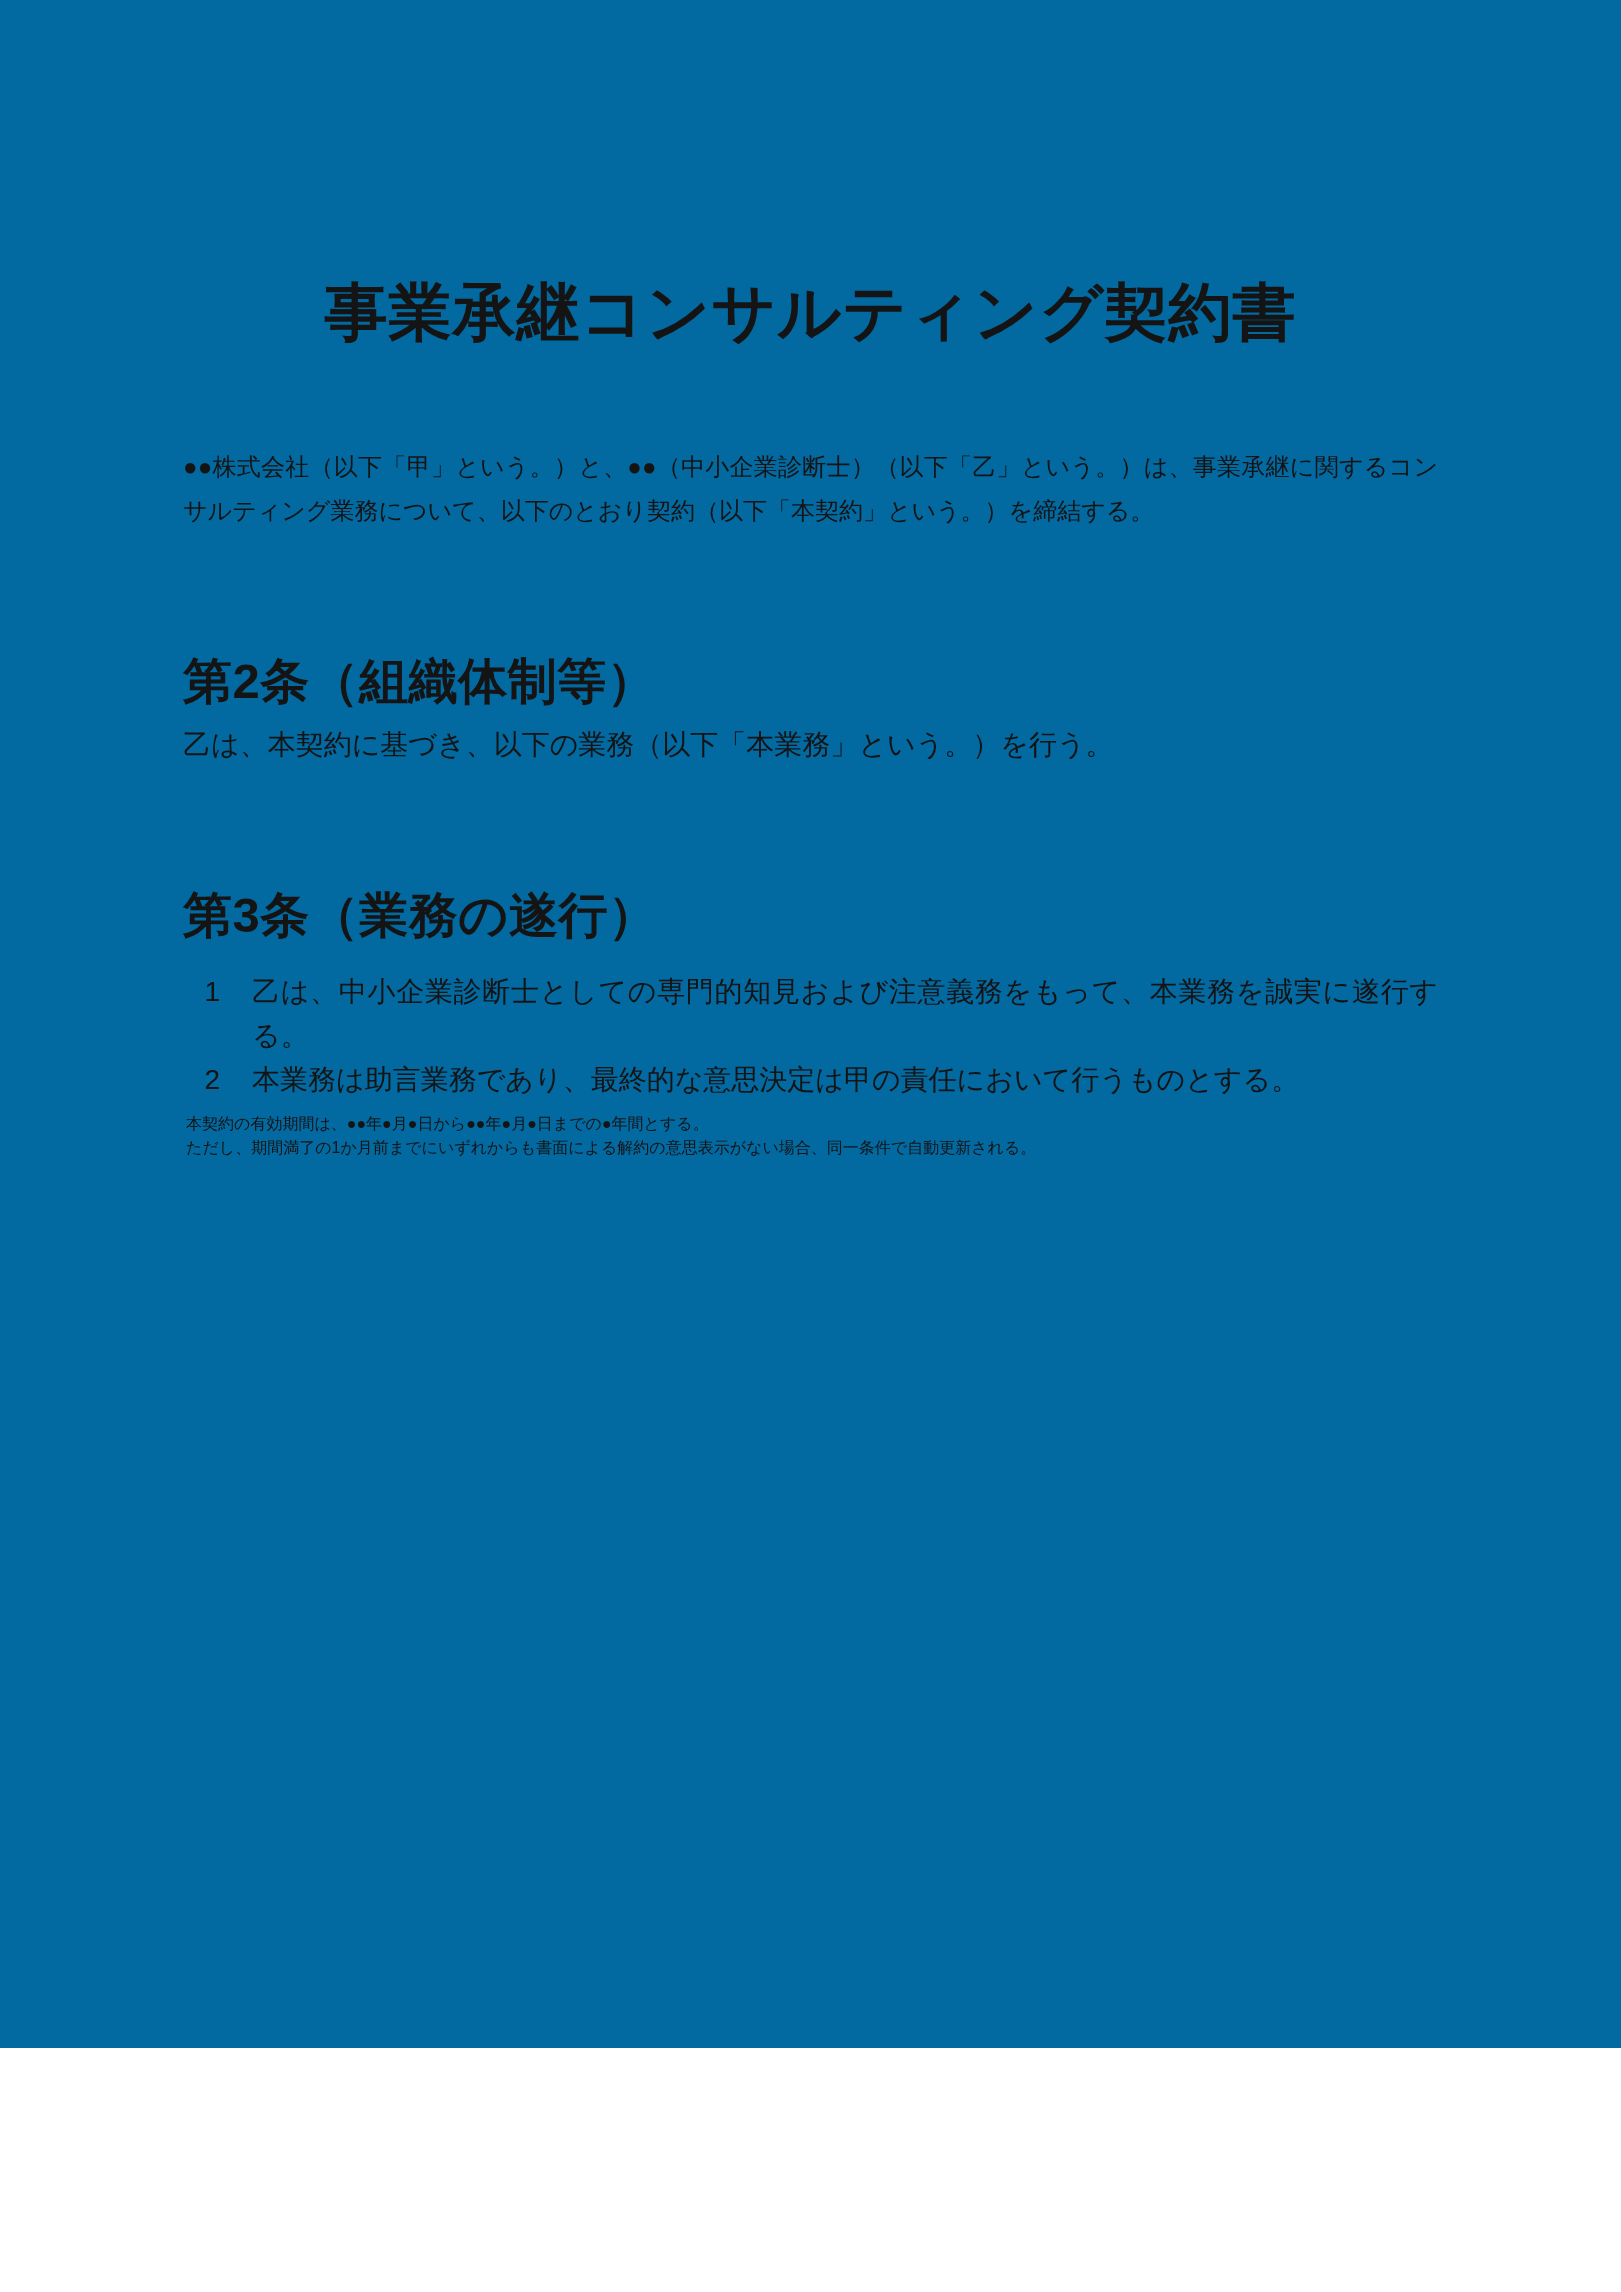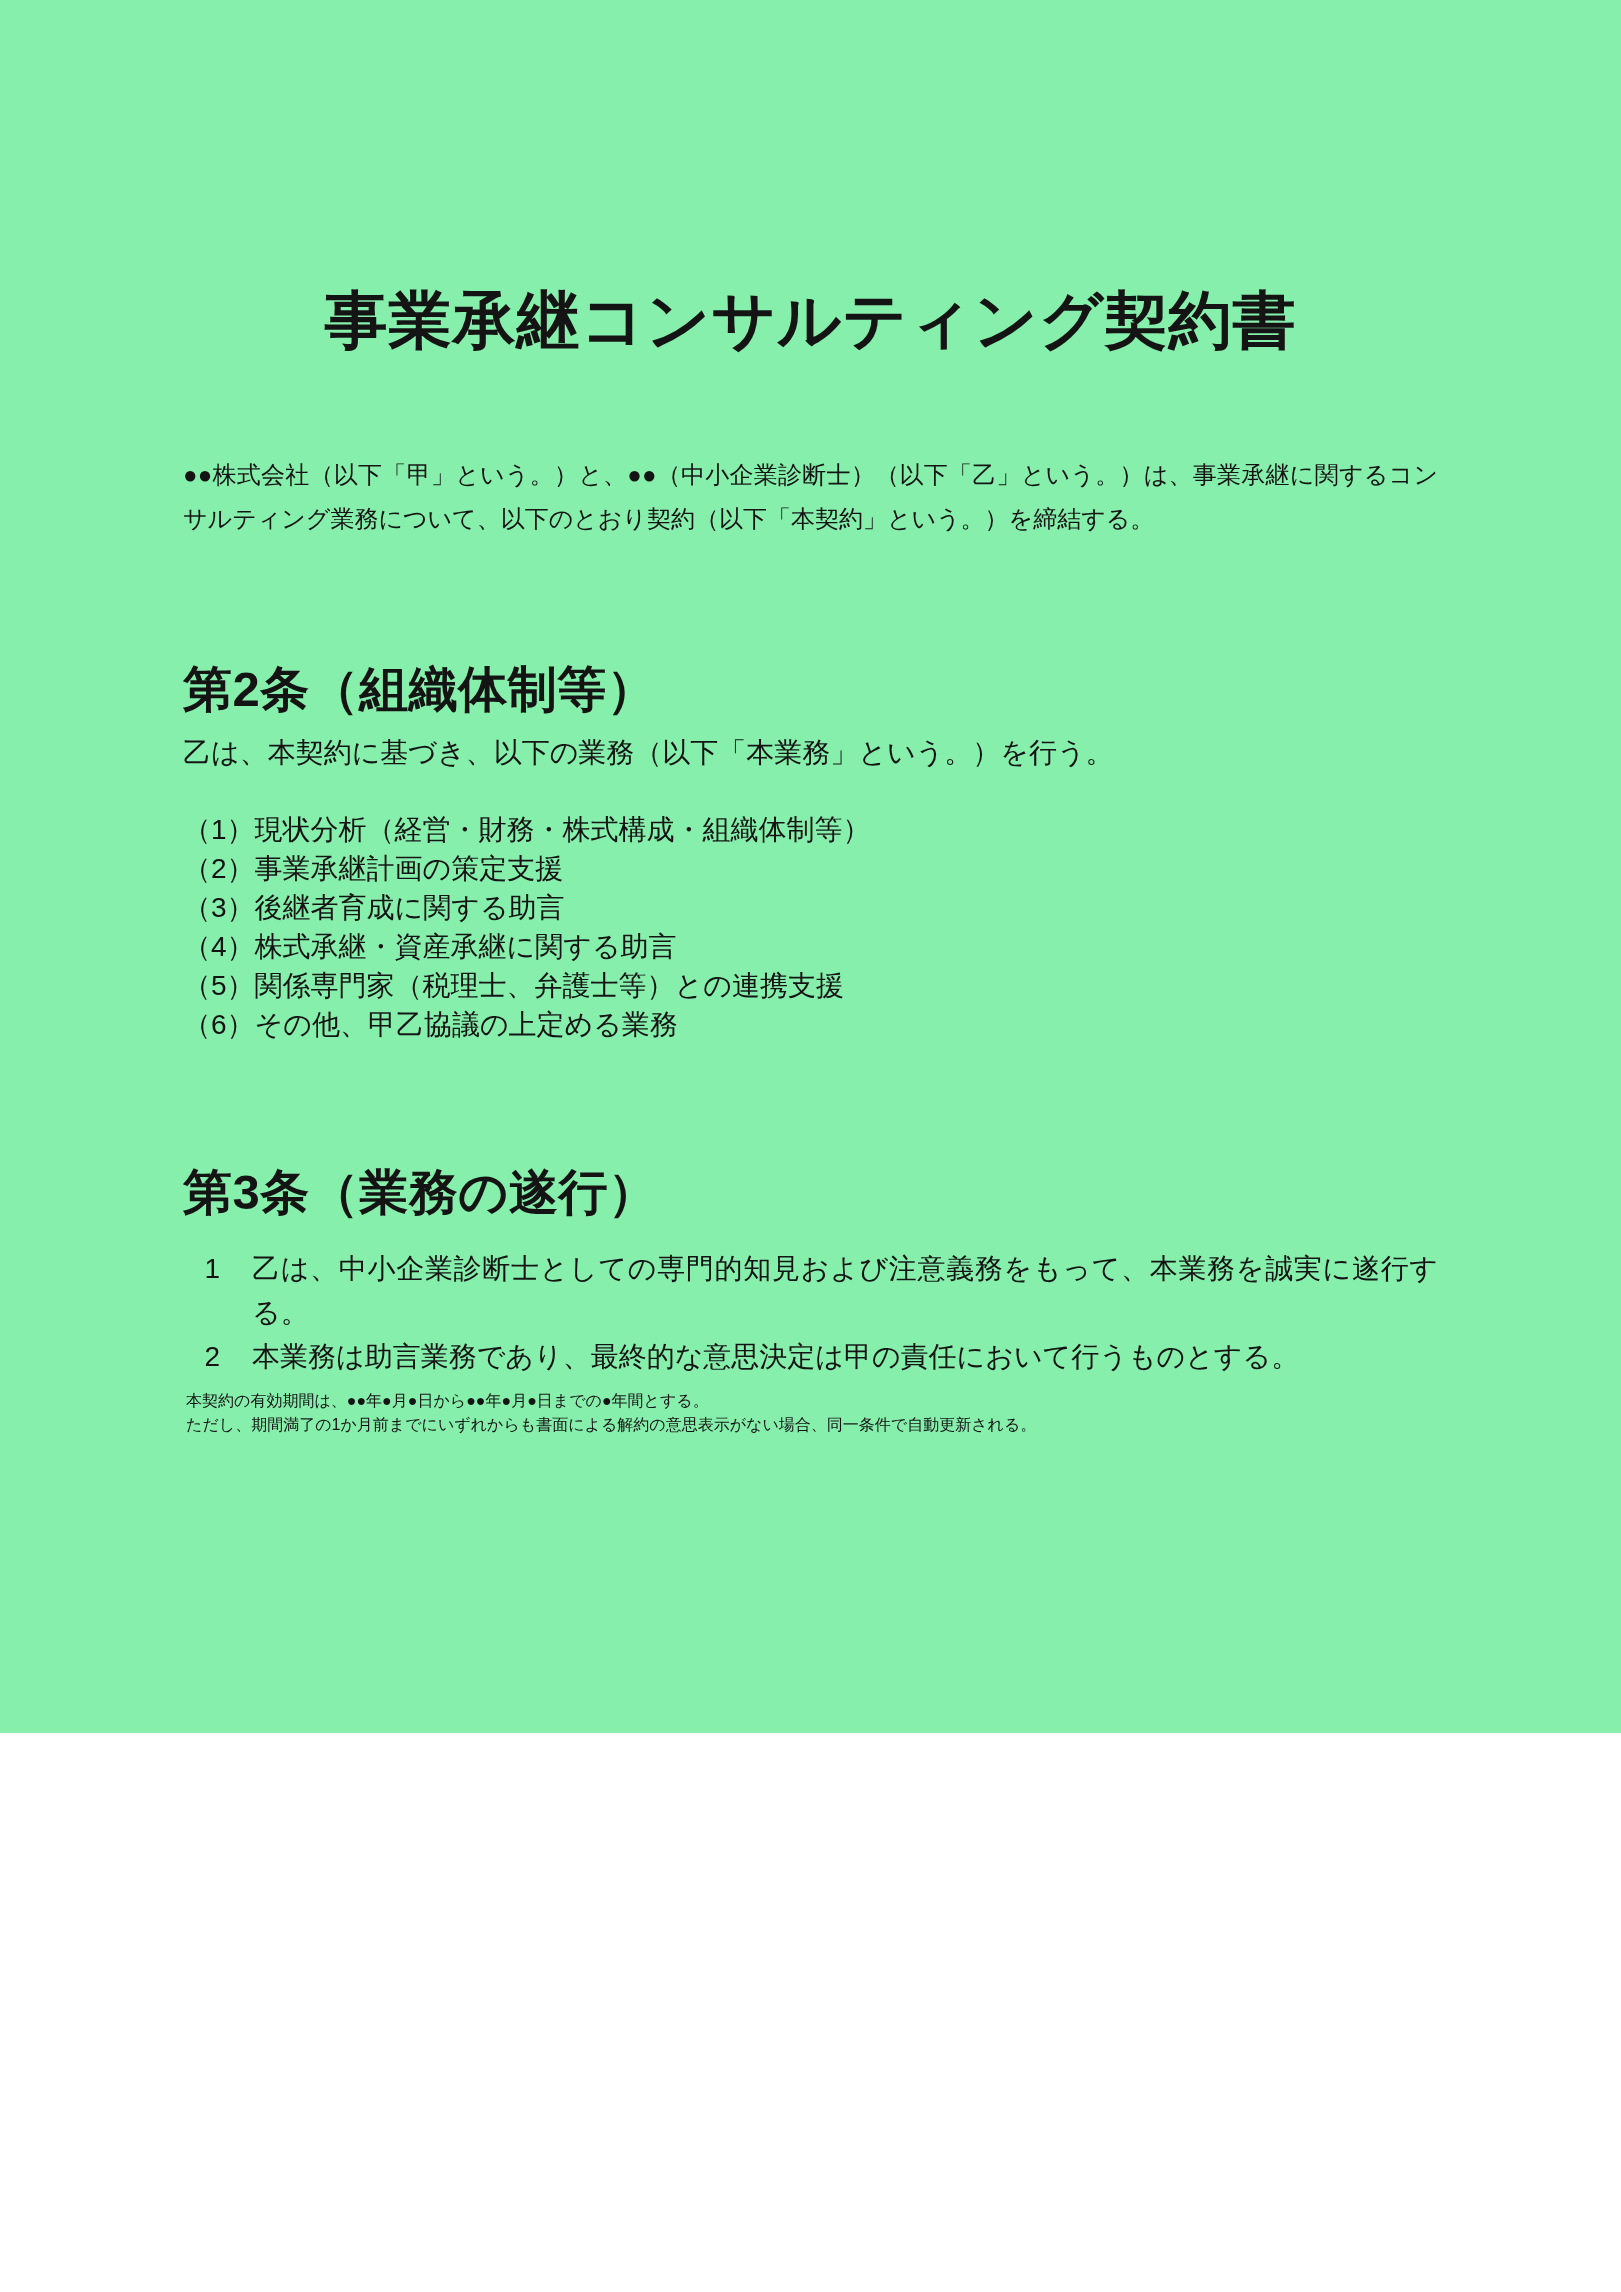--- a/index.html
+++ b/index.html
@@ -3,24 +3,24 @@
 <meta charset="utf-8">
 <style>
   html, body {
     margin: 0;
     padding: 0;
     background: #ffffff;
   }
   .page {
     position: relative;
     width: 1621px;
-    height: 1733px;
+    height: 2048px;
     box-sizing: border-box;
-    padding: 16px 183px;
-    background: #86efac;
+    padding: 8px 183px;
+    background: #0369a1;
     color: #141414;
     overflow: hidden;
     font-family: "Liberation Sans", "DejaVu Sans", sans-serif;
   }
   .doc-title {
     margin: 0;
     padding-top: 267px;
     font-size: 63px;
     line-height: 1.2;
     font-weight: 700;
@@ -86,28 +86,20 @@
 <div class="page">
 
   <h1 class="doc-title">事業承継コンサルティング契約書</h1>
 
   <p class="intro">●●株式会社（以下「甲」という。）と、●●（中小企業診断士）（以下「乙」という。）は、事業承継に関するコンサルティング業務について、以下のとおり契約（以下「本契約」という。）を締結する。</p>
 
 
   <section>
     <h2 class="sec-heading">第2条（組織体制等）</h2>
     <p class="body-par">乙は、本契約に基づき、以下の業務（以下「本業務」という。）を行う。</p>
-    <div class="num-list">
-      <p class="list-line">（1）現状分析（経営・財務・株式構成・組織体制等）</p>
-      <p class="list-line">（2）事業承継計画の策定支援</p>
-      <p class="list-line">（3）後継者育成に関する助言</p>
-      <p class="list-line">（4）株式承継・資産承継に関する助言</p>
-      <p class="list-line">（5）関係専門家（税理士、弁護士等）との連携支援</p>
-      <p class="list-line">（6）その他、甲乙協議の上定める業務</p>
-    </div>
   </section>
 
   <section>
     <h2 class="sec-heading">第3条（業務の遂行）</h2>
     <div class="clauses">
       <div class="clause-row">
         <span class="clause-num">1</span>
         <span class="clause-text">乙は、中小企業診断士としての専門的知見および注意義務をもって、本業務を誠実に遂行する。</span>
       </div>
       <div class="clause-row">

